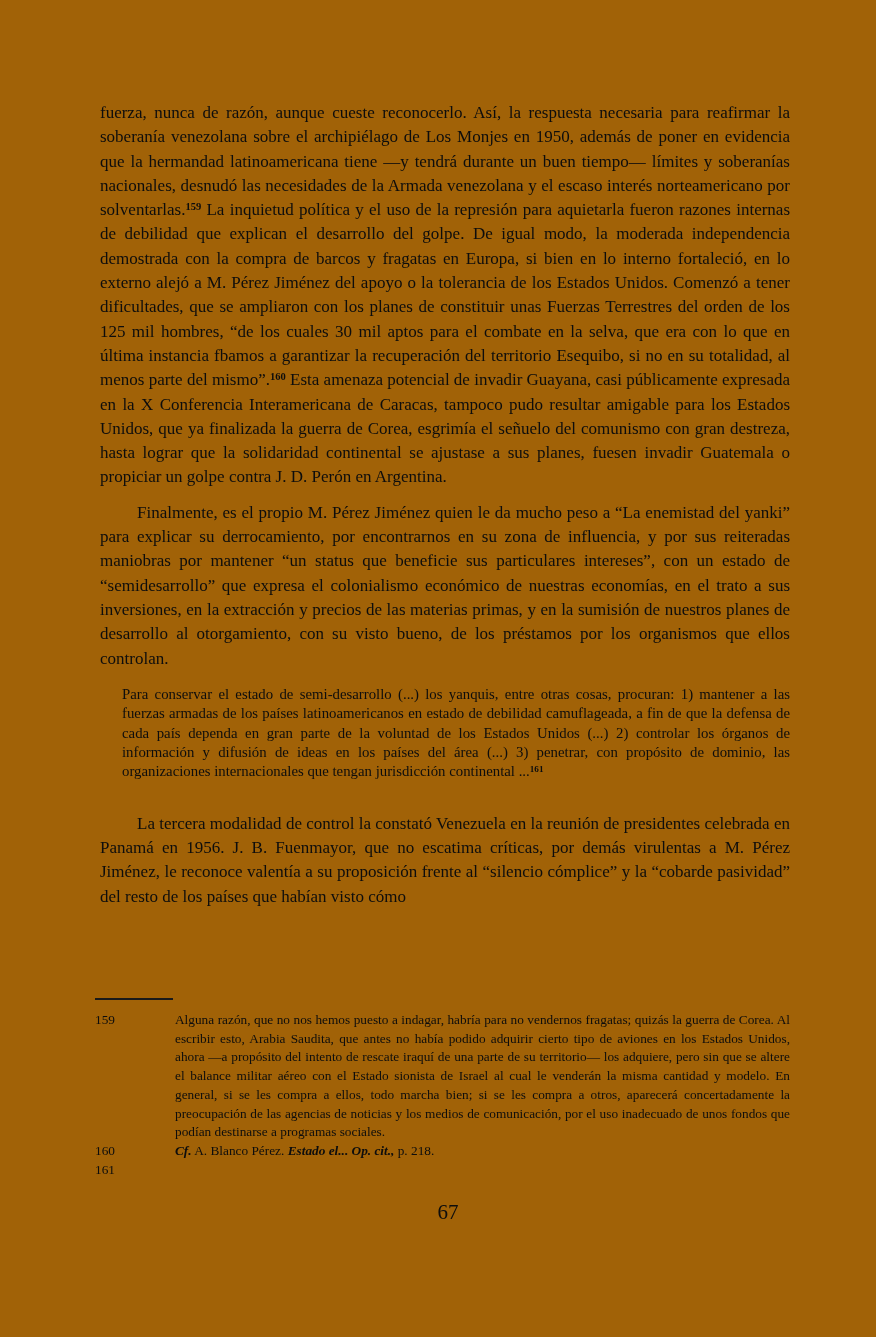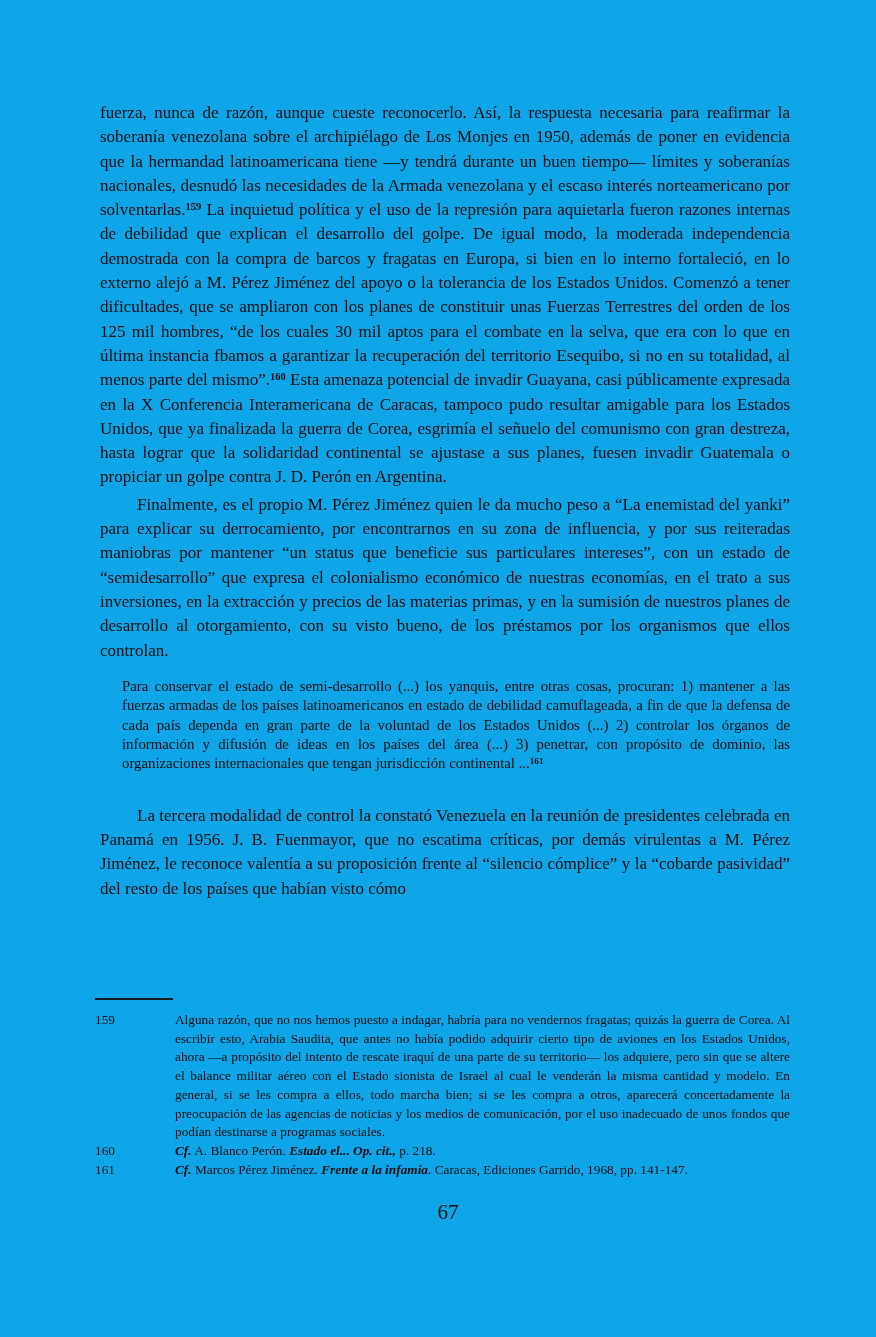--- a/index.html
+++ b/index.html
@@ -4,41 +4,41 @@
 <style>
   html, body {
     margin: 0;
     padding: 0;
     background: #e8e8e8;
   }
   .page {
     position: relative;
     width: 876px;
     height: 1337px;
-    background: #0ea5e9;
+    background: #a16207;
     font-family: "Liberation Serif", serif;
     color: #0d0d0d;
     overflow: hidden;
   }
   .text-column {
     position: absolute;
     left: 100px;
     top: 101px;
     width: 690px;
     font-size: 17px;
     line-height: 24.3px;
     text-align: justify;
   }
   .body-para {
     margin: 0;
     padding: 0;
   }
   .body-para.indent {
     text-indent: 37px;
-    margin-top: 3px;
+    margin-top: 11px;
   }
   .block-quote {
     display: block;
     margin: 14px 0 30px 22px;
     font-size: 14.8px;
     line-height: 19.4px;
     text-align: justify;
   }
   sup {
     font-size: 0.62em;
@@ -96,23 +96,22 @@
   </div>
 
   <div class="footnotes">
     <div class="footnote-rule"></div>
     <div class="footnote">
       <span class="fn-num">159</span>
       <span class="fn-text"><span>Alguna razón, que no nos hemos puesto a indagar, habría para no vendernos fragatas; quizás la guerra de Corea. Al escribir esto, Arabia Saudita, que antes no había podido adquirir cierto tipo de aviones en los Estados Unidos, ahora —a propósito del intento de rescate iraquí de una parte de su territorio— los adquiere, pero sin que se altere el balance militar aéreo con el Estado sionista de Israel al cual le venderán la misma cantidad y modelo. En general, si se les compra a ellos, todo marcha bien; si se les compra a otros, aparecerá concertadamente la preocupación de las agencias de noticias y los medios de comunicación, por el uso inadecuado de unos fondos que podían destinarse a programas sociales.</span></span>
     </div>
     <div class="footnote">
       <span class="fn-num">160</span>
-      <span class="fn-text"><span class="it">Cf.</span><span> A. Blanco Perón. </span><span class="it">Estado el... Op. cit.,</span><span> p. 218.</span></span>
+      <span class="fn-text"><span class="it">Cf.</span><span> A. Blanco Pérez. </span><span class="it">Estado el... Op. cit.,</span><span> p. 218.</span></span>
     </div>
     <div class="footnote">
       <span class="fn-num">161</span>
-      <span class="fn-text"><span class="it">Cf.</span><span> Marcos Pérez Jiménez. </span><span class="it">Frente a la infamia</span><span>. Caracas, Ediciones Garrido, 1968, pp. 141-147.</span></span>
     </div>
   </div>
 
   <div class="page-number">67</div>
 
 </div>
 
 </body></html>

